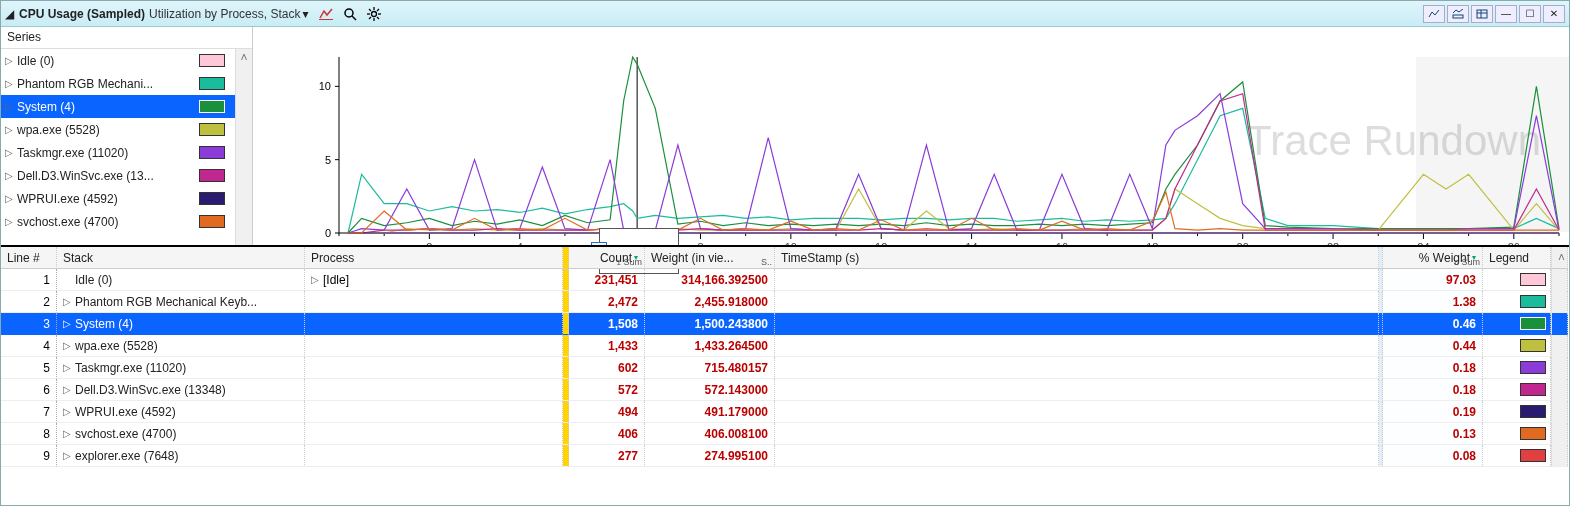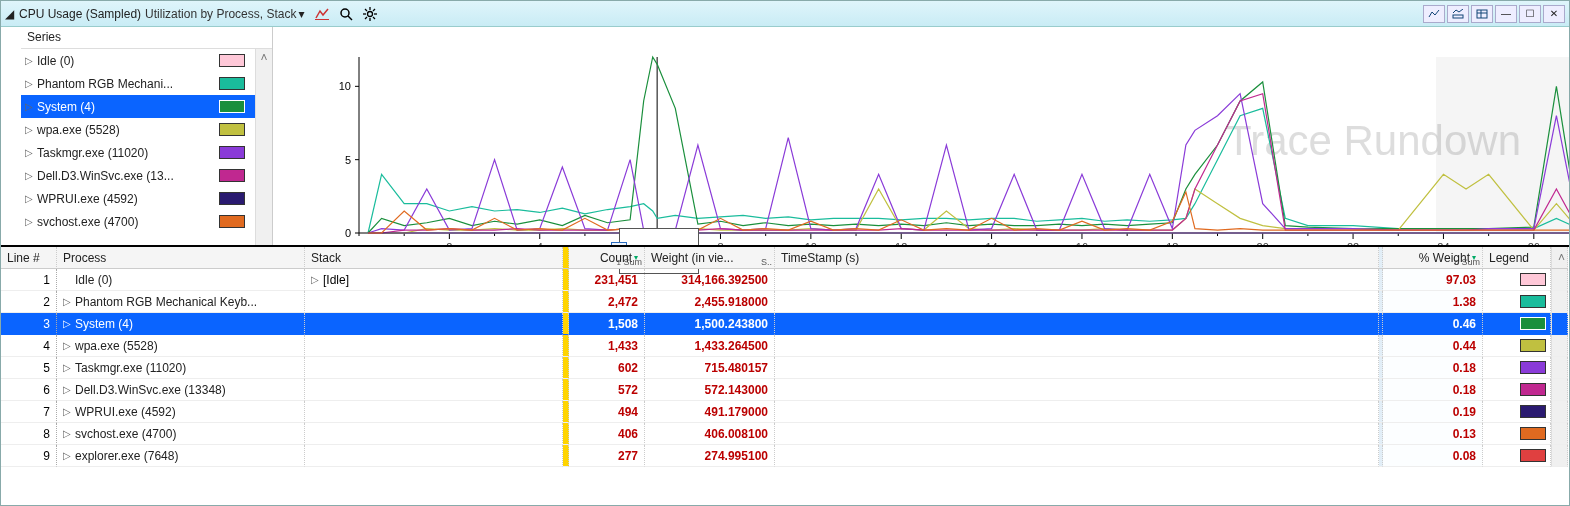--- a/index.html
+++ b/index.html
@@ -1,40 +1,40 @@
 <!DOCTYPE html>
 <html><head>
 <meta charset="utf-8">
 <style>
 * { box-sizing: border-box; margin: 0; padding: 0; }
 body { font-family: "Segoe UI", Tahoma, sans-serif; font-size: 12px; color: #222; background: #fff; width: 1570px; height: 506px; overflow: hidden; border: 1px solid #8aa; }
 .header { display: flex; align-items: center; height: 26px; background: linear-gradient(#dff5fb, #c9ecf5); border-bottom: 1px solid #9cc; padding: 0 4px; }
 .header .collapse { width: 12px; cursor: pointer; }
-.header .title { font-weight: normal; padding: 0 2px; }
+.header .title { font-weight: bold; padding: 0 2px; }
 .header .subtitle { color: #333; padding-left: 2px; }
 .header .dropdown-arrow { padding: 0 6px 0 2px; cursor: pointer; }
 .header .spacer { flex: 1; }
 .header .icon-btn { width: 22px; height: 20px; display: flex; align-items: center; justify-content: center; cursor: pointer; margin: 0 1px; }
 .header .right-icons { display: flex; align-items: center; }
 .right-icons .win-btn { width: 22px; height: 18px; border: 1px solid #aac; background: #eef; margin-left: 2px; display: flex; align-items: center; justify-content: center; cursor: pointer; font-size: 10px; }
-.layout { display: flex; height: 218px; margin-left: 20px; }
+.layout { display: flex; height: 218px; }
 .series-panel { width: 252px; border-right: 1px solid #ccc; display: flex; flex-direction: column; }
 .series-header { height: 22px; padding: 3px 6px; border-bottom: 1px solid #ddd; font-weight: normal; }
 .series-list { flex: 1; overflow: hidden; }
 .series-item { display: flex; align-items: center; height: 23px; padding: 0 4px; border-bottom: 0px solid #eee; cursor: pointer; position: relative; }
 .series-item .tri { width: 10px; color: #666; font-size: 10px; }
 .series-item .lbl { flex: 1; white-space: nowrap; overflow: hidden; text-overflow: ellipsis; padding-left: 2px; }
 .series-item .swatch { width: 26px; height: 13px; border: 1px solid #333; margin-right: 6px; }
 .series-item.selected { background: #0a64ff; color: #fff; }
 .series-item.selected .swatch { border-color: #fff; }
 .scroll-gutter { width: 17px; background: #f0f0f0; border-left: 1px solid #ddd; }
 .scroll-up { height: 17px; display:flex; align-items:center; justify-content:center; color:#777; }
 .chart-area { flex: 1; position: relative; background: #fff; }
 .chart-title { text-align: center; font-size: 12px; padding-top: 4px; color: #333; }
-.watermark { position: absolute; right: 48px; top: 90px; font-size: 42px; color: rgba(120,120,120,0.25); white-space: nowrap; }
+.watermark { position: absolute; right: 28px; top: 90px; font-size: 42px; color: rgba(120,120,120,0.25); white-space: nowrap; }
 svg.chart { position: absolute; left: 0; top: 0; }
 .rundown-region { position: absolute; background: rgba(0,0,0,0.04); }
 .time-tip { position: absolute; background: #fff; border: 1px solid #555; font-size: 11px; padding: 16px 4px; top: 201px; }
 .table-wrap { border-top: 2px solid #000; height: 260px; overflow: hidden; position: relative; }
 .th, .td { border-right: 1px dotted #ccc; padding: 3px 6px; height: 22px; display: flex; align-items: center; white-space: nowrap; overflow: hidden; }
 .th { background: #f5f5f5; border-bottom: 1px solid #ccc; position: relative; }
 .th .sub { font-size: 9px; color: #555; margin-left: 2px; margin-top: 48px; }
 .th .sort { color: #0a6; font-size: 8px; margin-left: 2px; }
 .td { border-bottom: 1px solid #eee; }
 .td.num { justify-content: flex-end; color: #b00; font-weight: bold; }
@@ -236,24 +236,24 @@
     <div class="play-btn">▷</div>
   </div>
 </div>
 
 <div class="table-wrap">
   <div class="tbl2" id="table-grid">
     <div class="th">
         <span>Line #</span>
       </div>
     <div class="th">
+        <span>Stack</span>
+      </div>
+    <div class="th">
         <span>Process</span>
-      </div>
-    <div class="th">
-        <span>Stack</span>
       </div>
     <div class="th yellow-col"></div>
     <div class="th" style="justify-content:flex-end">
         <span>Count</span>
         <span class="sort">▾</span>
         <span class="sub" style="position:absolute; right:2px; bottom:1px"><span style="font-size:8px">1</span> <span>Sum</span></span>
       </div>
     <div class="th">
         <span>Weight (in vie...</span>
         <span class="sub" style="position:absolute; right:2px; bottom:1px">S..</span>

